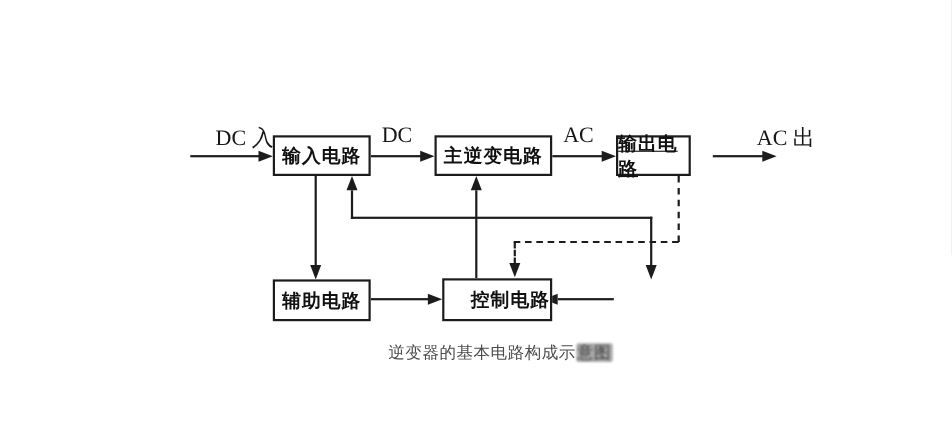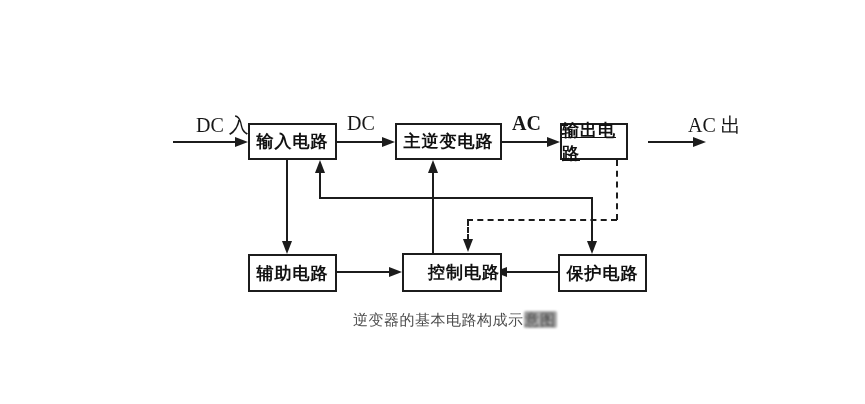--- a/index.html
+++ b/index.html
@@ -47,25 +47,24 @@
 </head>
 <body>
 
 <div id="stage">
 
   <div class="box" id="box-main">主逆变电路</div>
   <div class="box" id="box-input">输入电路</div>
   <div class="box" id="box-output">输出电路</div>
   <div class="box" id="box-aux">辅助电路</div>
   <div class="box" id="box-ctrl">控制电路</div>
-  <div class="box" id="box-prot">保护电路</div>
 
   <div class="flowlabel" style="left:180px;top:112px;margin-left:16px;">DC 入</div>
   <div class="flowlabel" style="left:347px;top:112px;">DC</div>
-  <div class="flowlabel" style="left:512px;top:112px;font-weight:bold;">AC</div>
+  <div class="flowlabel" style="left:512px;top:112px;">AC</div>
   <div class="flowlabel" style="left:654px;top:112px;margin-left:34px;">AC 出</div>
 
   <div class="hline" style="left:173px;top:141px;width:64px;"></div>
   <div class="ah ah-right" style="left:235px;top:137px;"></div>
 
   <div class="hline" style="left:337px;top:141px;width:47px;"></div>
   <div class="ah ah-right" style="left:382px;top:137px;"></div>
 
   <div class="hline" style="left:502px;top:141px;width:47px;"></div>
   <div class="ah ah-right" style="left:547px;top:137px;"></div>

